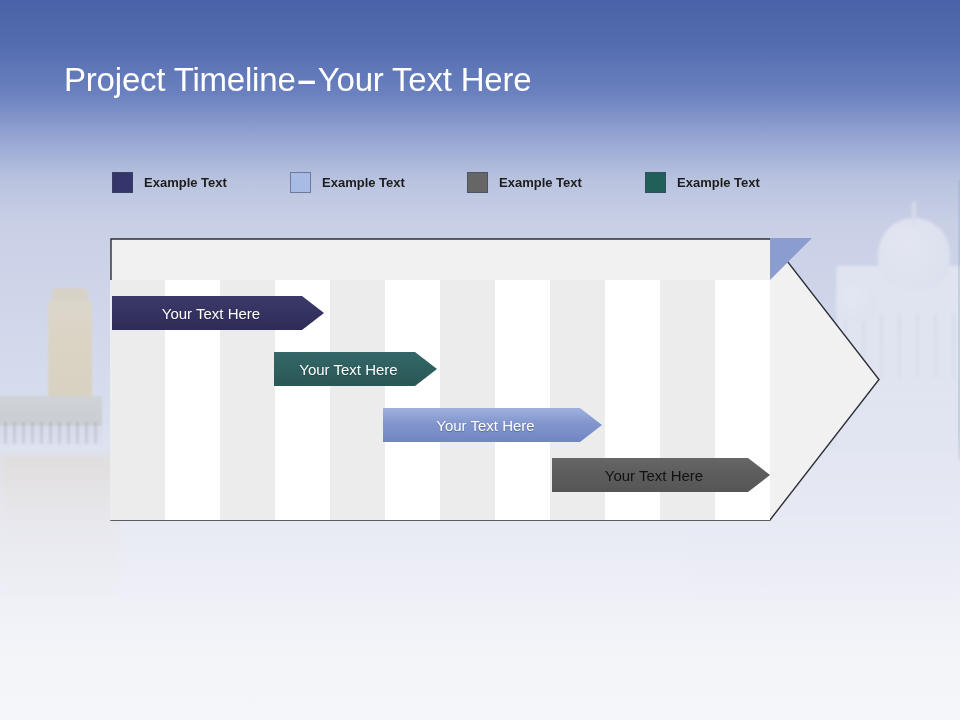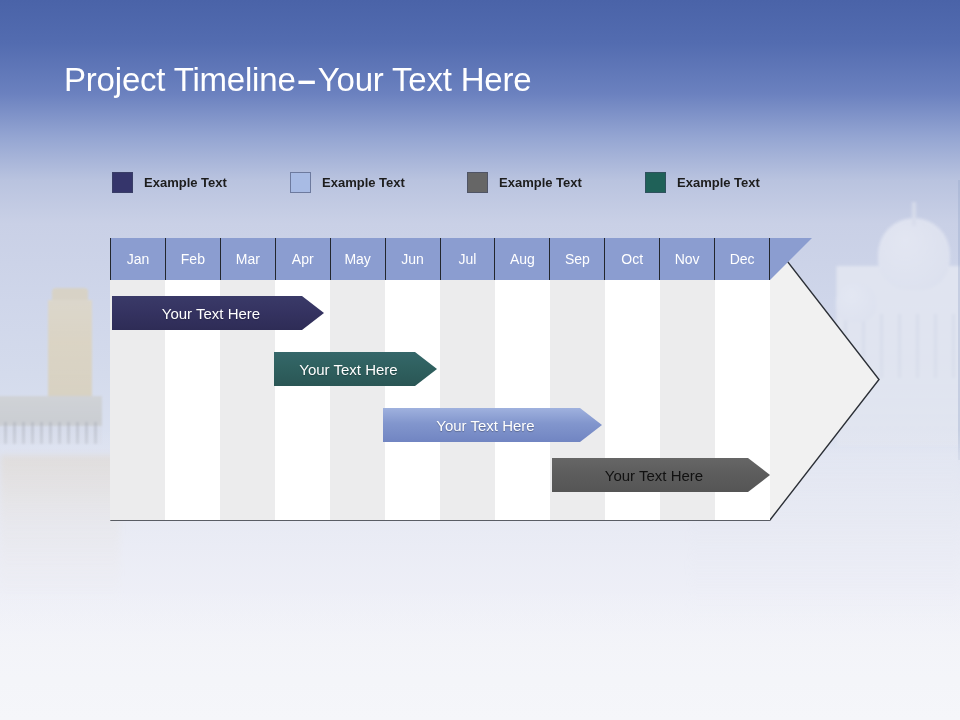--- a/index.html
+++ b/index.html
@@ -407,34 +407,20 @@
   </div>
 
   <div class="timeline">
 
     <div class="tl-shape">
       <svg width="770" height="283" viewBox="0 0 770 283">
         <polygon points="1,1 660,1 769,141.5 660,282 1,282" fill="#f1f1f1" stroke="#2b2f36" stroke-width="1.4"></polygon>
       </svg>
     </div>
 
-    <div class="tl-months">
-      <div class="tl-month">Jan</div>
-      <div class="tl-month">Feb</div>
-      <div class="tl-month">Mar</div>
-      <div class="tl-month">Apr</div>
-      <div class="tl-month">May</div>
-      <div class="tl-month">Jun</div>
-      <div class="tl-month">Jul</div>
-      <div class="tl-month">Aug</div>
-      <div class="tl-month">Sep</div>
-      <div class="tl-month">Oct</div>
-      <div class="tl-month">Nov</div>
-      <div class="tl-month">Dec</div>
-    </div>
     <div class="tl-month-tail"></div>
 
     <div class="tl-cols">
       <div class="tl-col shade"></div>
       <div class="tl-col light"></div>
       <div class="tl-col shade"></div>
       <div class="tl-col light"></div>
       <div class="tl-col shade"></div>
       <div class="tl-col light"></div>
       <div class="tl-col shade"></div>

